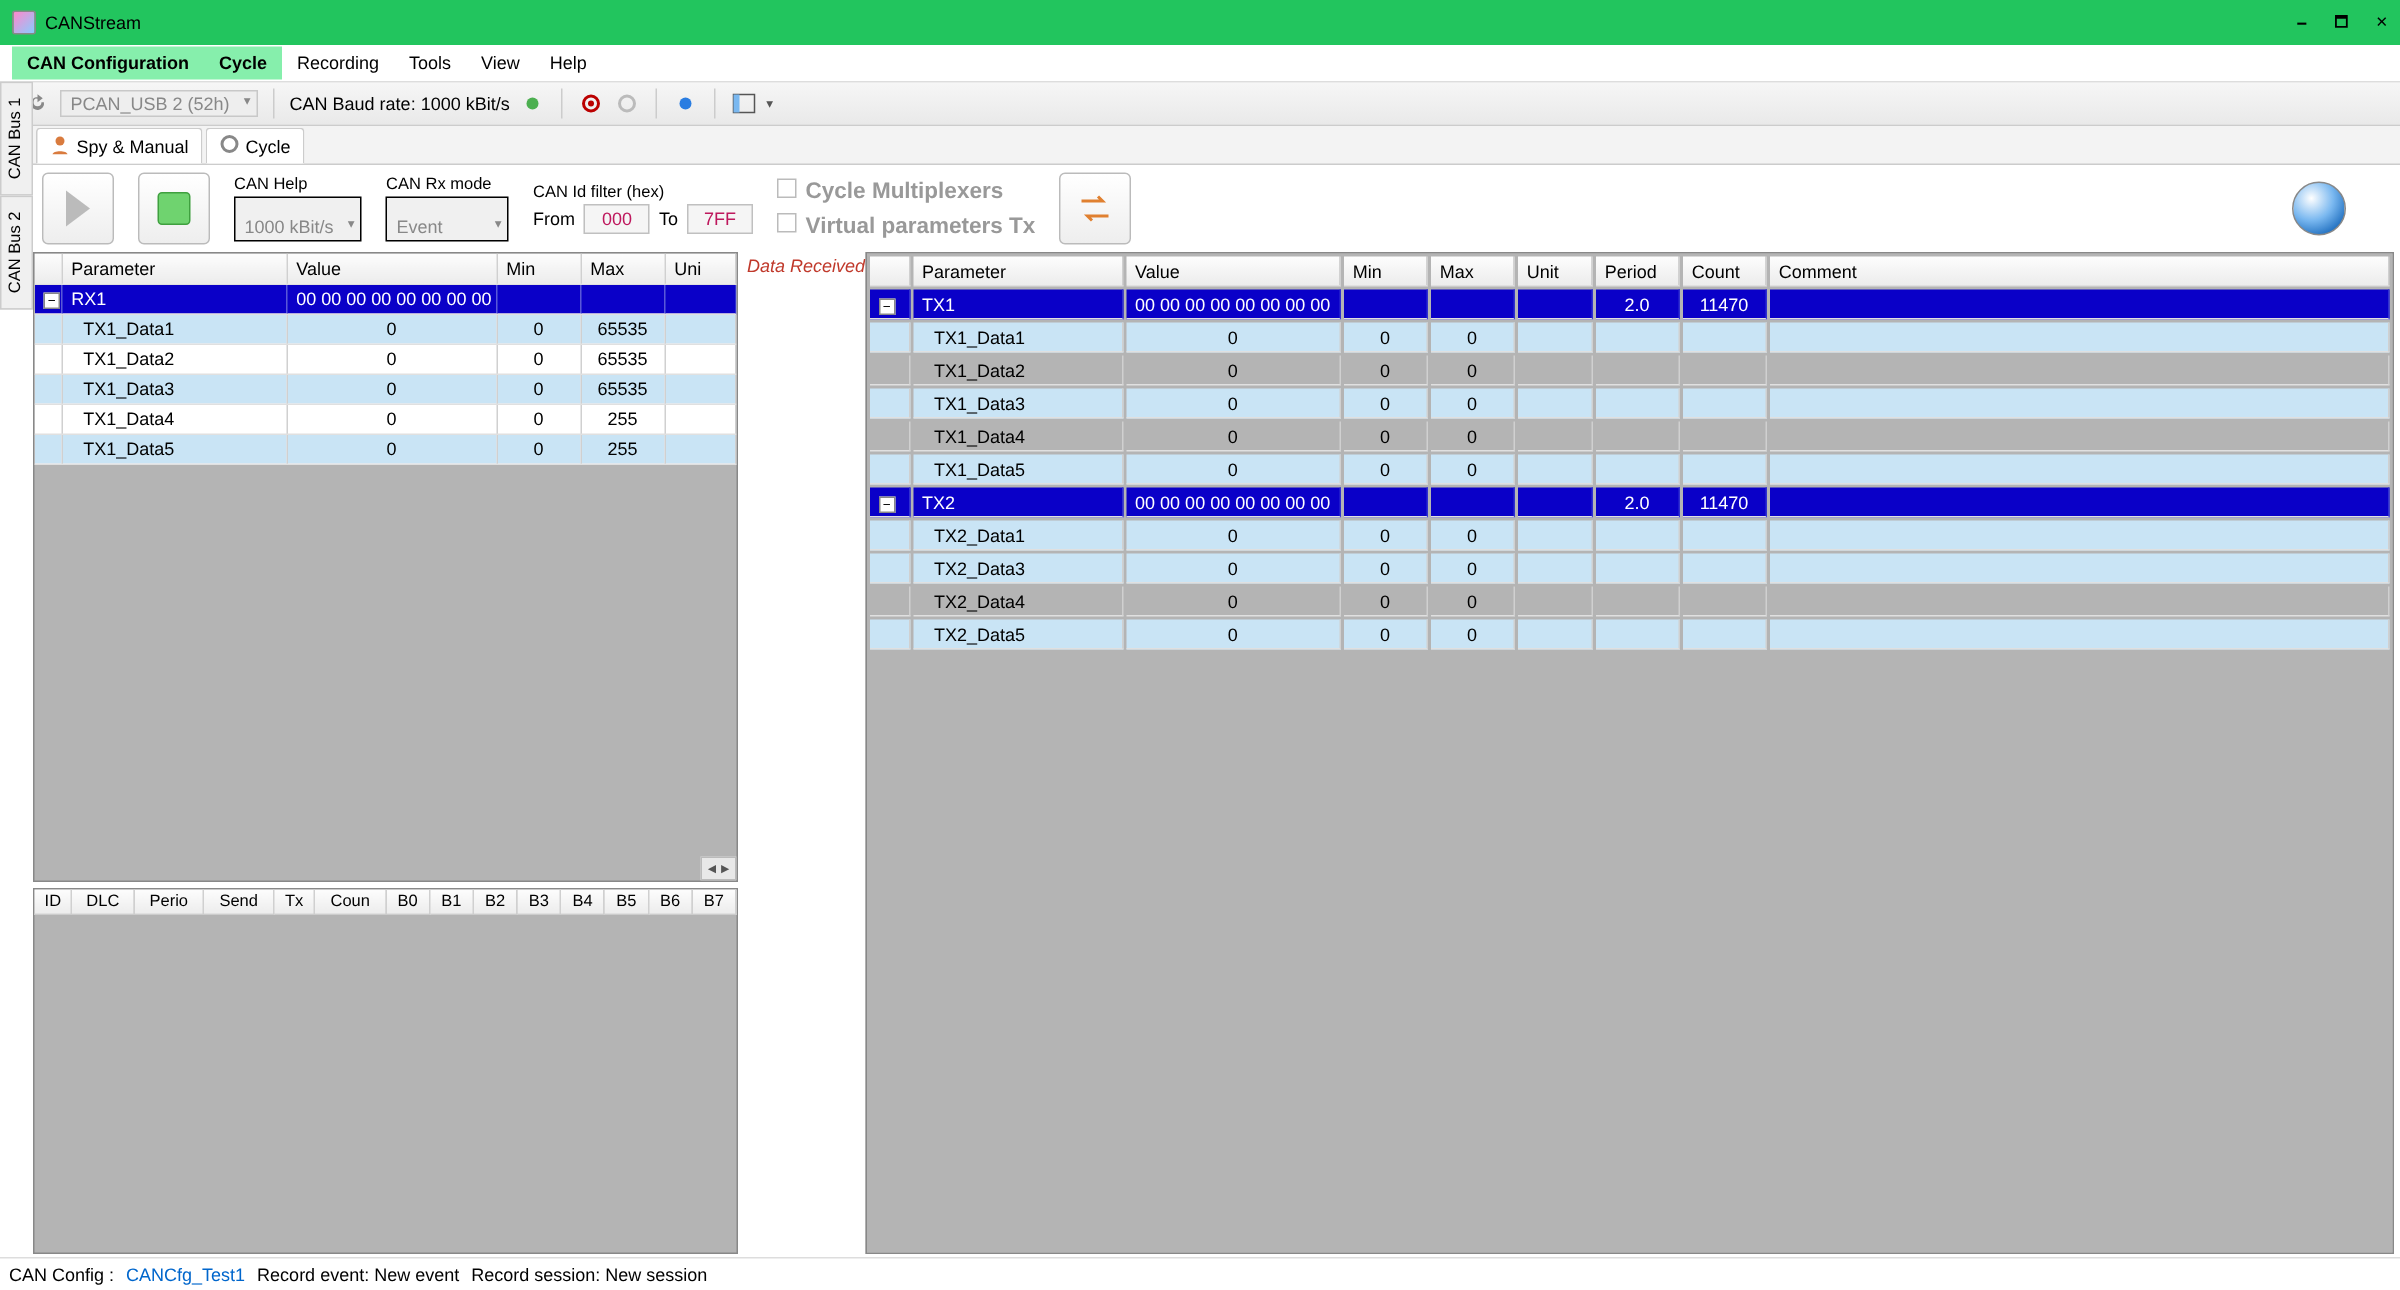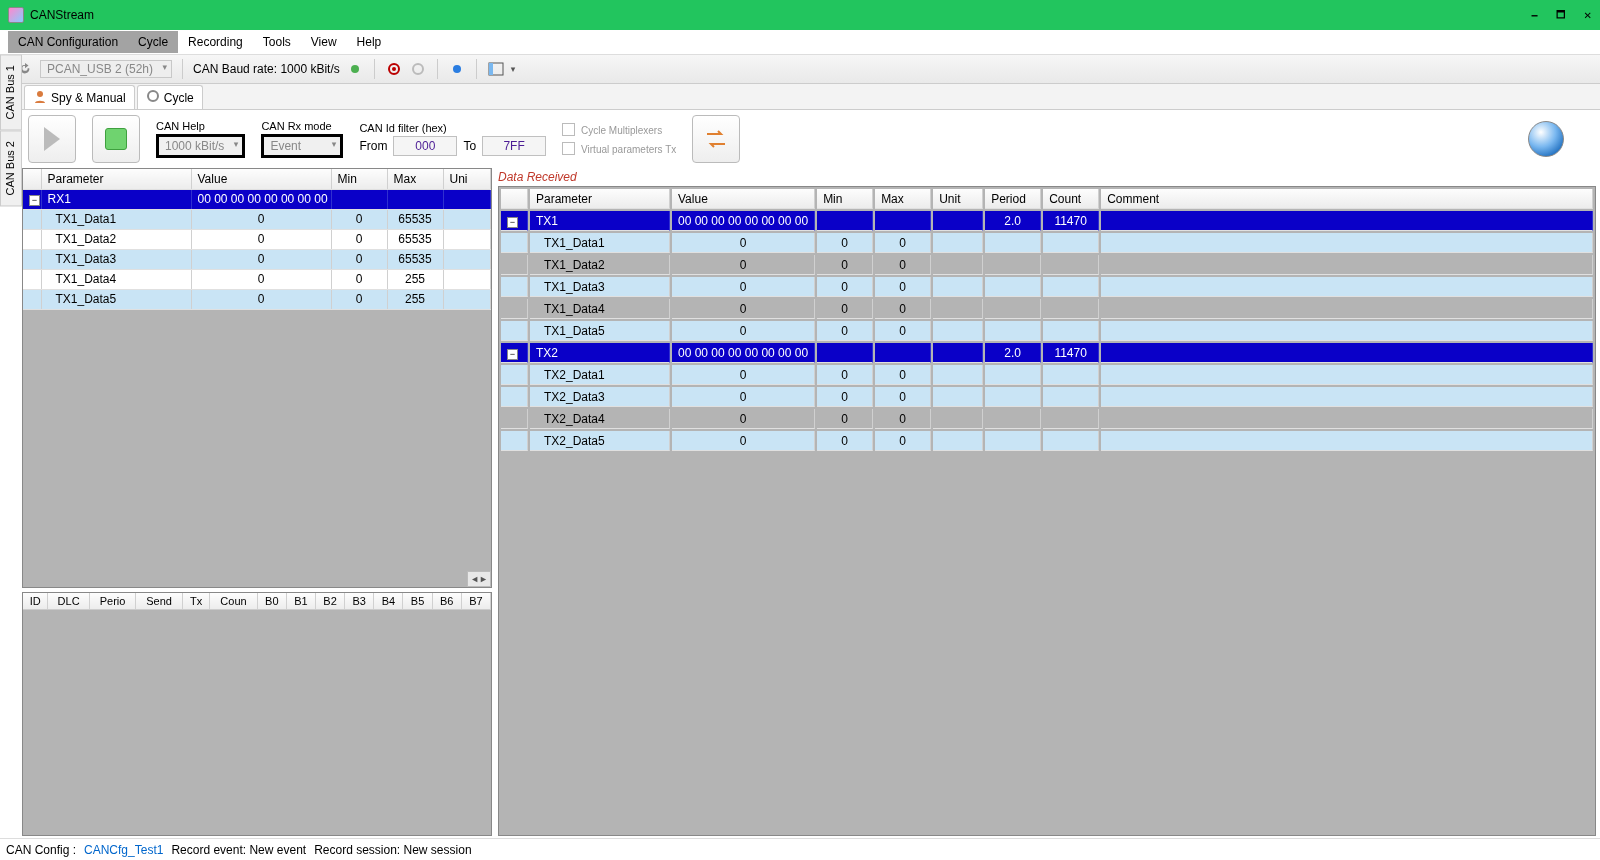--- a/index.html
+++ b/index.html
@@ -3,46 +3,46 @@
 <meta charset="utf-8">
 <style>
 * { box-sizing: border-box; margin: 0; padding: 0; }
 body { font-family: "Segoe UI", Tahoma, sans-serif; font-size: 12px; color: #000; background: #fff; width: 1600px; height: 860px; overflow: hidden; position: relative; }
 .titlebar { height: 30px; display: flex; align-items: center; justify-content: space-between; padding: 0 8px; background: #22c55e; }
 .titlebar .title-group { display: flex; align-items: center; gap: 6px; }
 .titlebar .win-controls { display: flex; gap: 18px; align-items: center; }
 .titlebar .win-controls span { font-family: "Segoe MDL2 Assets", sans-serif; font-size: 10px; cursor: default; }
 .menubar { height: 24px; display: flex; align-items: center; padding-left: 8px; background: #fff; gap: 0; }
 .menubar .menu-item { padding: 4px 10px; cursor: default; }
-.menubar .menu-item.hl { background: #a3a3a3; }
+.menubar .menu-item.hl { background: #86efac; font-weight: bold; }
 .toolbar { height: 30px; background: linear-gradient(#f6f6f6,#e9e9e9); border-top: 1px solid #ddd; border-bottom: 1px solid #ccc; display: flex; align-items: center; padding-left: 4px; gap: 6px; }
 .toolbar .grip { width: 6px; height: 18px; background: repeating-linear-gradient(#aaa,#aaa 1px,#eee 1px,#eee 3px); }
 .toolbar .icon { width: 18px; height: 18px; display: inline-flex; align-items: center; justify-content: center; }
 .toolbar .device { border: 1px solid #c8c8c8; background: #eee; color: #888; padding: 1px 18px 1px 6px; font-size: 12px; position: relative; }
 .toolbar .device::after { content: "▾"; position: absolute; right: 4px; font-size: 9px; color: #888; }
 .toolbar .sep { width: 1px; height: 20px; background: #ccc; margin: 0 4px; }
 .tabstrip { height: 26px; display: flex; align-items: flex-end; padding-left: 24px; border-bottom: 1px solid #ccc; background: #f3f3f3; }
 .tabstrip .tab { border: 1px solid #ccc; border-bottom: none; background: #fff; padding: 3px 8px; display: flex; align-items: center; gap: 4px; margin-right: 2px; border-radius: 3px 3px 0 0; justify-content: space-between; }
 .side-tabs { position: absolute; left: 0; top: 54px; width: 22px; display: flex; flex-direction: column; }
 .side-tabs .stab { writing-mode: vertical-rl; transform: rotate(180deg); background: #f0f0f0; border: 1px solid #ccc; padding: 10px 3px; font-size: 11px; text-align: center; }
 .content { position: absolute; left: 22px; top: 110px; right: 4px; bottom: 24px; display: flex; flex-direction: column; }
 .controls-row { height: 58px; display: flex; align-items: center; padding: 4px 6px; gap: 16px; }
 .btn-big { width: 48px; height: 48px; border: 1px solid #bbb; border-radius: 4px; background: linear-gradient(#fff,#eee); display: flex; align-items: center; justify-content: center; }
 .btn-big .play-shape { width: 0; height: 0; border-left: 16px solid #bbb; border-top: 12px solid transparent; border-bottom: 12px solid transparent; }
 .btn-big .stop-shape { width: 22px; height: 22px; background: #6fd36f; border: 1px solid #3fa03f; border-radius: 3px; }
 .ctrl-group { display: flex; flex-direction: column; gap: 2px; }
 .ctrl-label { font-size: 11px; }
-.select { border: 3px solid #000000; background: #f0f0f0; color: #888; padding: 2px 18px 2px 6px; font-size: 12px; position: relative; min-width: 82px; }
+.select { border: 1px solid #000000; background: #f0f0f0; color: #888; padding: 12px 18px 2px 6px; font-size: 12px; position: relative; min-width: 82px; }
 .select::after { content: "▾"; position: absolute; right: 4px; font-size: 9px; color: #888; }
-.input-small { border: 1px solid #c0c0c0; background: #f5f5f5; padding: 2px 6px; width: 64px; text-align: center; color: #4c1d95; font-size: 12px; }
-.chk-row { display: flex; align-items: flex-end; gap: 6px; color: #999; font-size: 10px; }
+.input-small { border: 1px solid #c0c0c0; background: #f5f5f5; padding: 2px 6px; width: 44px; text-align: center; color: #be185d; font-size: 12px; }
+.chk-row { display: flex; align-items: flex-start; gap: 6px; color: #999; font-size: 15px; font-weight: bold; }
 .chk { width: 13px; height: 13px; border: 1px solid #bbb; background: #fff; }
 .panels { flex: 1; display: flex; gap: 6px; overflow: hidden; }
 .panel-left { width: 470px; display: flex; flex-direction: column; }
-.panel-right { flex: 1; display: flex; flex-direction: column; }
+.panel-right { flex: 1; display: flex; flex-direction: row; }
 .panel-title { color: #c0392b; font-style: italic; font-size: 12px; padding: 2px 0; }
 .grid { border: 1px solid #888; background: #b4b4b4; flex: 0 0 auto; overflow: hidden; align-items: flex-end; }
 .grid-left { height: 420px; }
 .grid table { border-collapse: collapse; width: 100%; background: #fff; table-layout: fixed; }
 .grid th, .grid td { border-right: 1px solid #d0d0d0; border-bottom: 1px solid #e0e0e0; padding: 2px 6px; font-size: 12px; text-align: left; overflow: hidden; white-space: nowrap; height: 20px; }
 .grid th { background: linear-gradient(#fdfdfd,#ececec); font-weight: normal; }
 .grid td.center { text-align: center; }
 .grid tr.hl { background: #0a00c8; color: #fff; }
 .grid tr.hl td { border-right-color: #3030d0; }
 .grid tr.lightblue { background: #c9e4f5; }

